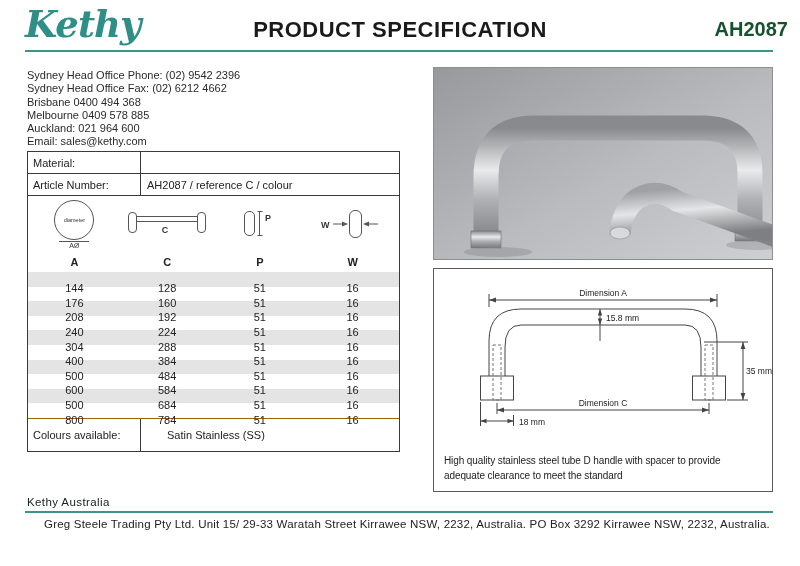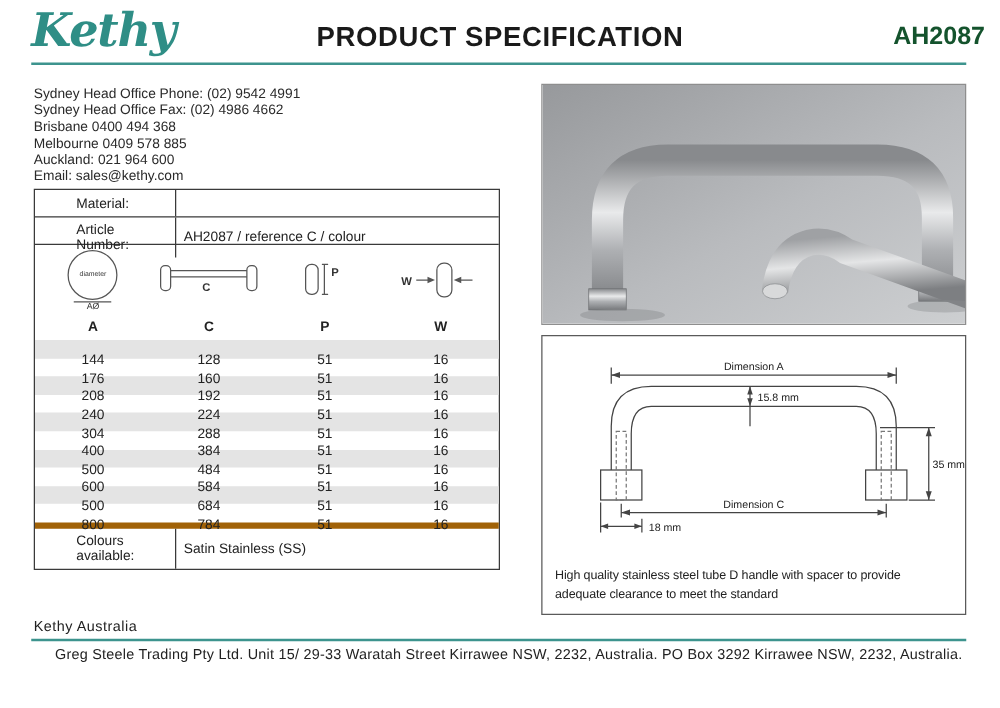--- a/index.html
+++ b/index.html
@@ -12,24 +12,24 @@
   .code{position:absolute;right:30px;top:18px;font-size:20px;font-weight:bold;color:#14532d;}
   .teal-rule{position:absolute;left:25px;top:50px;width:748px;height:2px;background:#3d948e;}
 
   
   .contact{position:absolute;left:27px;top:69px;font-size:11px;line-height:13.3px;color:#2a2a2a;}
 
   
   .spec-table{position:absolute;left:27px;top:151px;width:371px;border:1px solid #3a3a3a;font-size:11px;}
   .spec-row{display:grid;grid-template-columns:113px 1fr;border-bottom:1px solid #3a3a3a;}
   .spec-row:last-child{border-bottom:none;}
-  .spec-label{border-right:1px solid #3a3a3a;padding:4px 5px;display:flex;align-items:center;margin-left:28px;}
+  .spec-label{border-right:1px solid #3a3a3a;padding:4px 5px;display:flex;align-items:center;}
   .spec-value{padding:4px 6px;display:flex;align-items:center;}
   .spec-row.r1,.spec-row.r2{height:21px;}
-  .spec-row.colours-row{height:32px;border-bottom:none;border-top:5px solid #a16207;}
+  .spec-row.colours-row{height:32px;border-bottom:none;border-top:1px solid #a16207;gap:20px;}
 
   .icons-row{display:flex;height:56px;align-items:center;}
   .icon-cell{width:25%;display:flex;flex-direction:column;align-items:center;justify-content:center;}
   .dia-circle{width:38px;height:38px;border:1px solid #555;border-radius:50%;display:flex;align-items:center;justify-content:center;}
   .dia-circle span{font-size:5.5px;color:#333;}
   .dia-underline{width:30px;border-top:1px solid #555;margin-top:1px;}
   .dia-label{font-size:7px;color:#333;margin-top:0px;}
   .icon-svg{display:block;}
   .icon-svg .ln{stroke:#555;fill:none;stroke-width:1;}
   .icon-svg .ar{fill:#555;stroke:none;}
@@ -59,22 +59,22 @@
 <body>
 
 <div class="page">
 
   <div class="logo">Kethy</div>
   <div class="title">PRODUCT SPECIFICATION</div>
   <div class="code">AH2087</div>
   <div class="teal-rule"></div>
 
   <div class="contact">
-    <div>Sydney Head Office Phone: (02) 9542 4991</div>
-    <div>Sydney Head Office Fax: (02) 4986 4662</div>
+    <div>Sydney Head Office Phone: (02) 9542 2396</div>
+    <div>Sydney Head Office Fax: (02) 6212 4662</div>
     <div>Brisbane 0400 494 368</div>
     <div>Melbourne 0409 578 885</div>
     <div>Auckland: 021 964 600</div>
     <div>Email: sales@kethy.com</div>
   </div>
 
   <div class="spec-table">
     <div class="spec-row r1">
       <div class="spec-label">Material:</div>
     </div>

